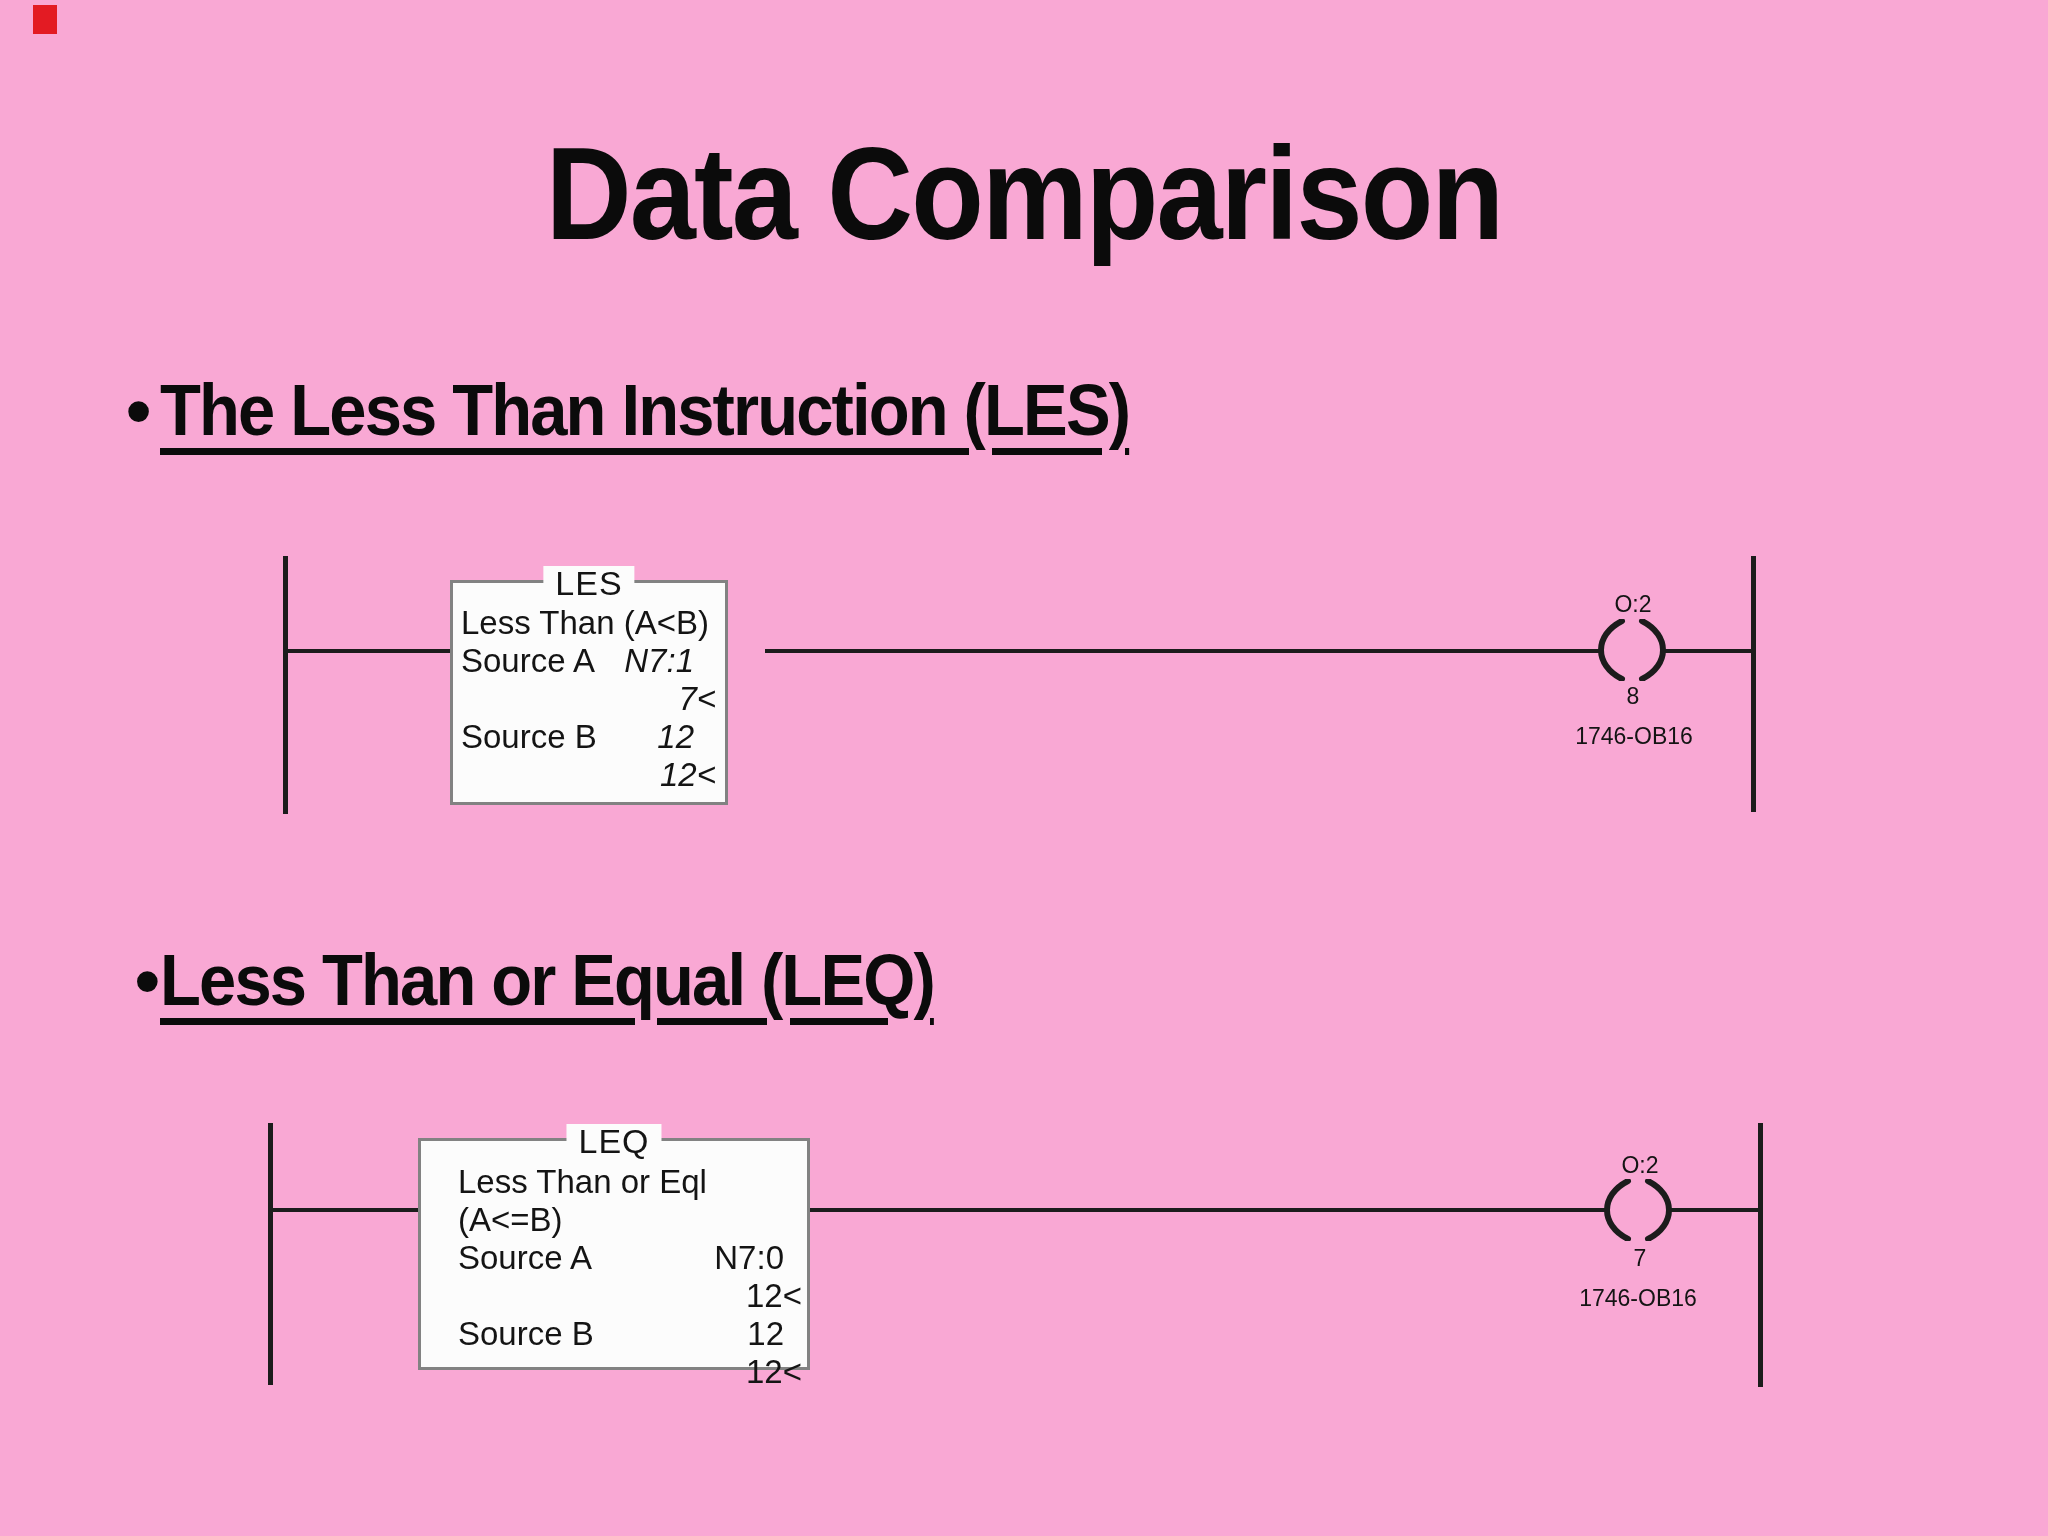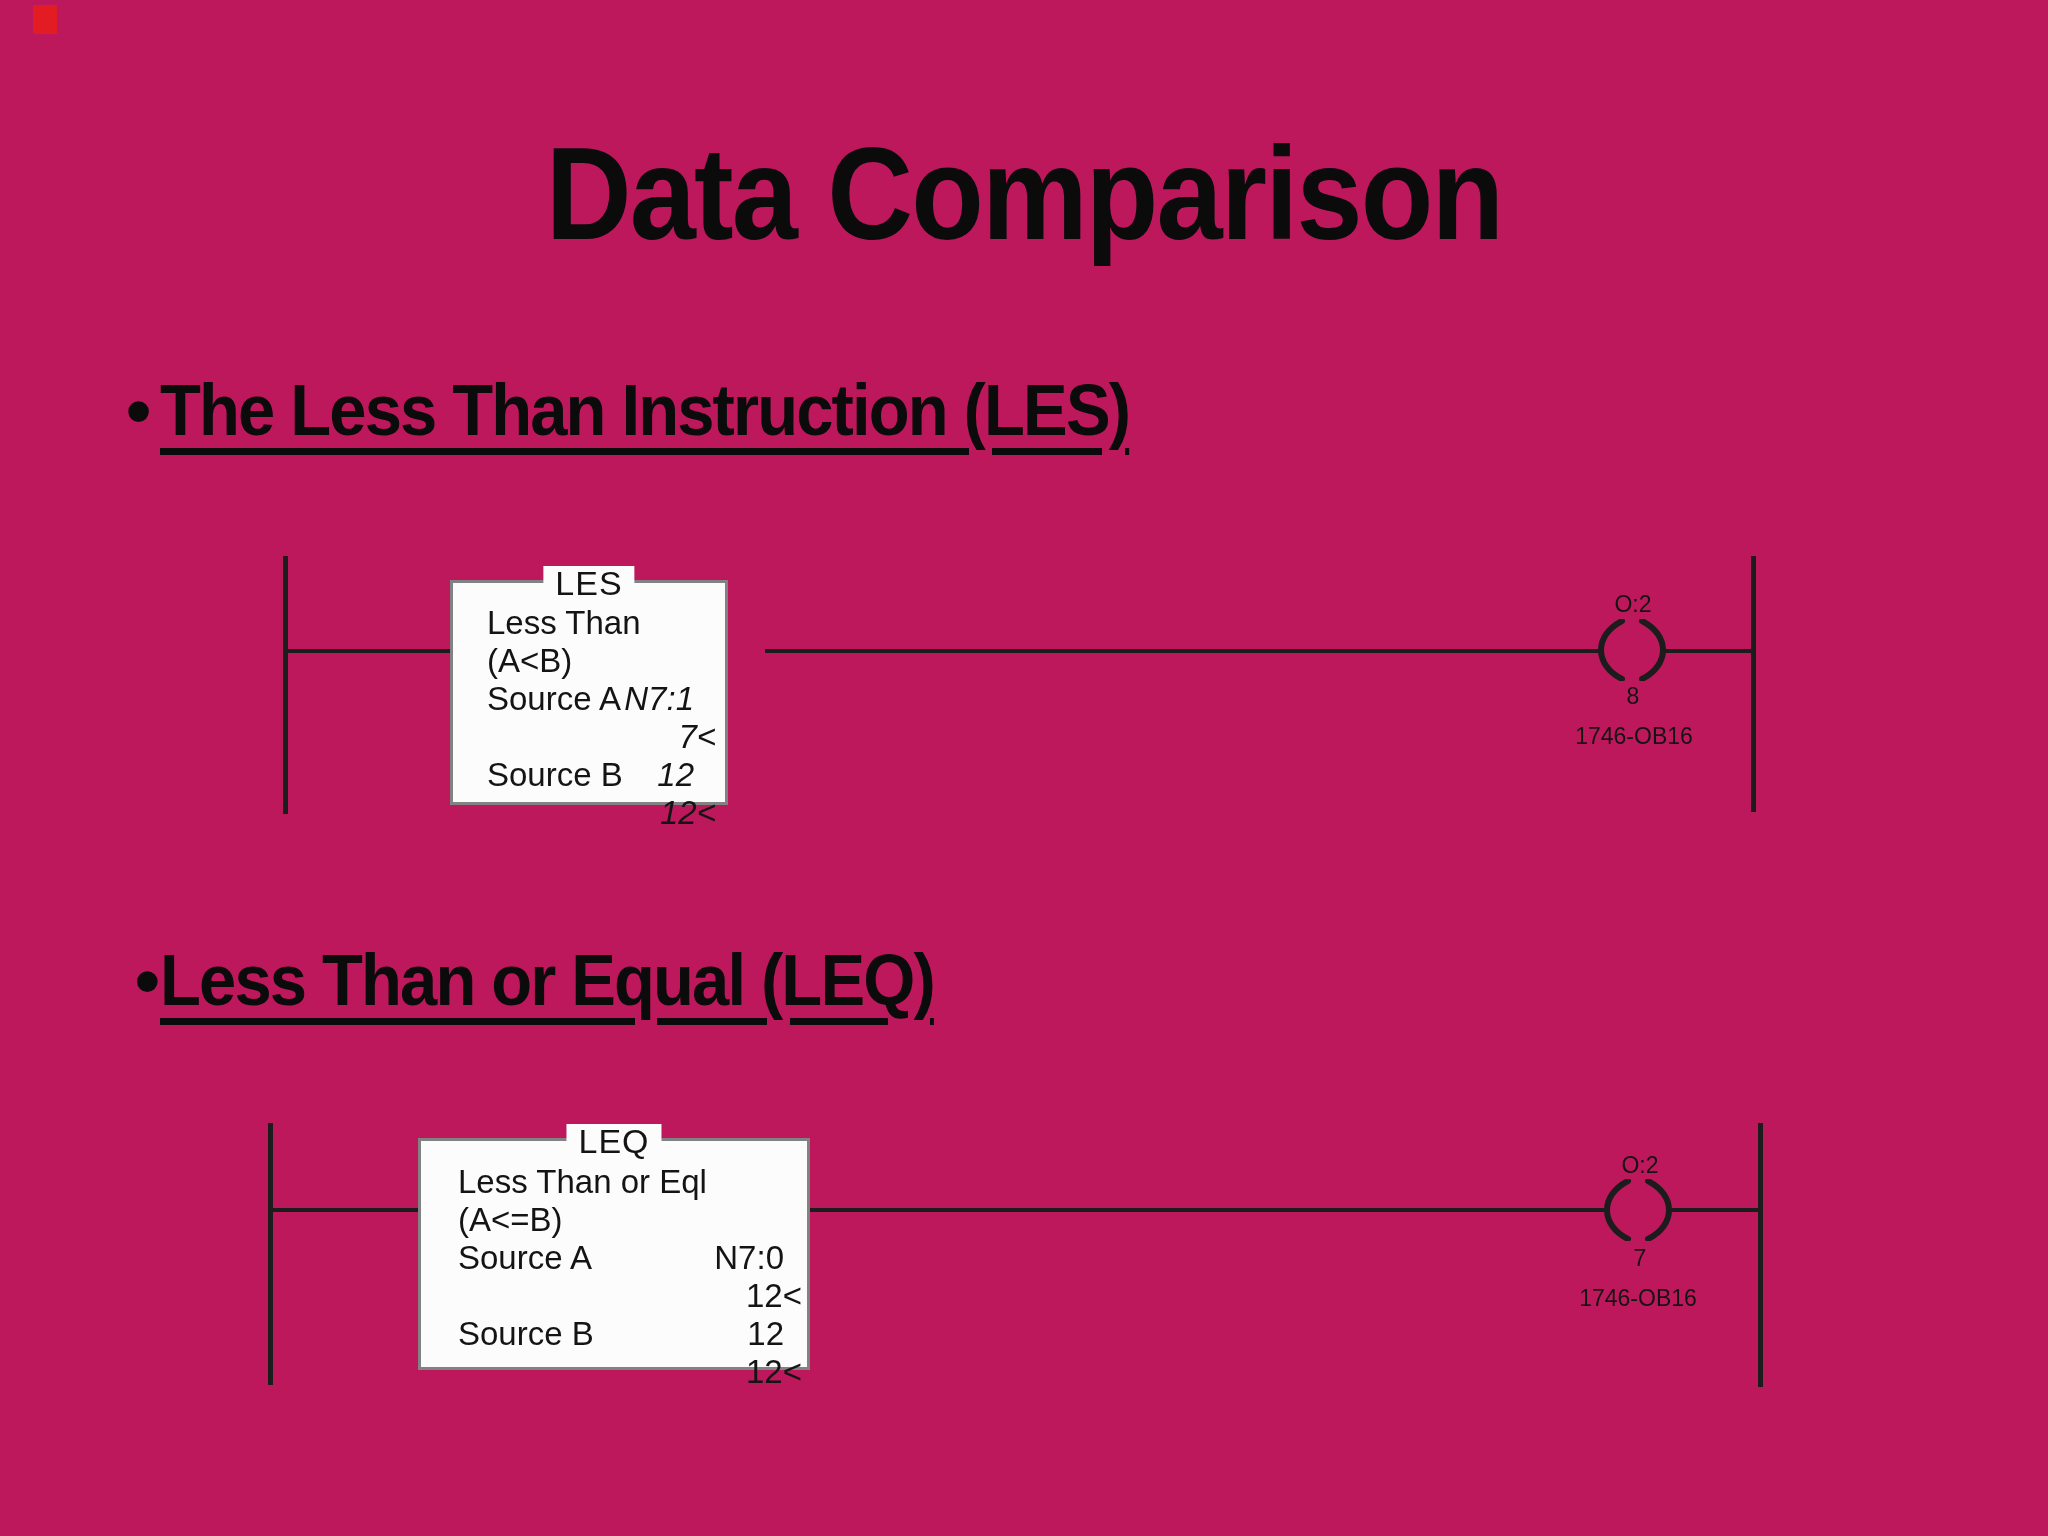--- a/index.html
+++ b/index.html
@@ -1,19 +1,19 @@
 <!DOCTYPE html>
 <html><head>
 <meta charset="utf-8">
 <style>
   html,body{margin:0;padding:0;background:#ffffff;}
   .slide{
     position:relative;
     width:2048px;height:1536px;
-    background:#be185d;
+    background:#f9a8d4;
     overflow:hidden;
     font-family:"Liberation Sans", sans-serif;
     color:#111111;
   }
   .corner-mark{
     position:absolute;left:33px;top:5px;width:24px;height:29px;
   }
   .title{
     position:absolute;left:0;right:0;top:128px;
     margin:0;text-align:center;
@@ -46,21 +46,21 @@
     position:absolute;top:0;left:50%;
     transform:translate(-50%,-50%);
     background:#fcfcfc;padding:0 12px;
     font-size:34px;line-height:34px;letter-spacing:1px;
     white-space:nowrap;
   }
   .box-body{position:absolute;left:0;right:0;}
   .irow{display:flex;}
   .irow .val{margin-left:auto;}
   .box1 .box-body{top:21px;}
-  .box1 .irow{padding-left:34px;}
+  .box1 .irow{padding-left:8px;}
   .box1 .val{padding-right:31px;font-style:italic;}
   .box1 .cmp .val{padding-right:9px;}
   .box2 .box-body{top:22px;}
   .box2 .irow{padding-left:37px;}
   .box2 .val{padding-right:23px;}
   .box2 .cmp .val{padding-right:5px;}
   .coil-text{
     position:absolute;transform:translateX(-50%);
     font-size:23px;line-height:36px;white-space:nowrap;color:#141414;
   }

